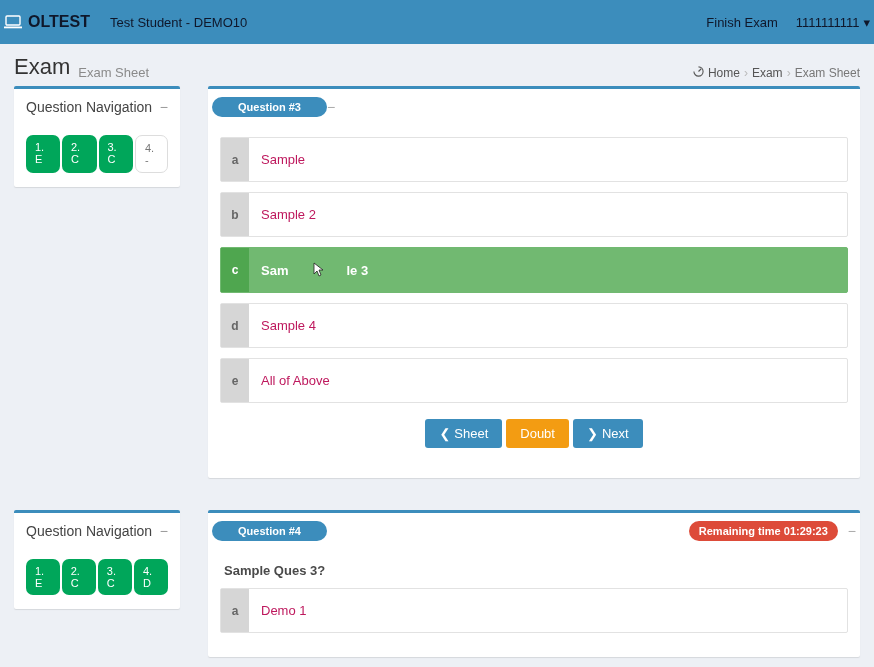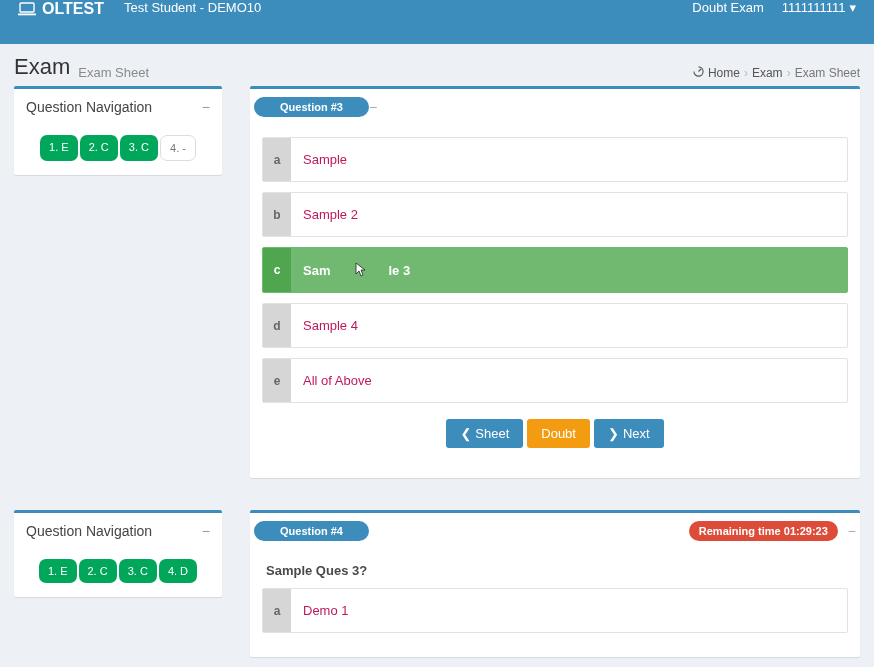--- a/index.html
+++ b/index.html
@@ -1,37 +1,37 @@
 <!DOCTYPE html>
 <html><head>
 <meta charset="utf-8">
 <style>
   * { box-sizing: border-box; margin: 0; padding: 0; }
   body { font-family: "Helvetica Neue", Arial, sans-serif; background: #edf0f5; color: #333; font-size: 13px; width: 874px; }
   
-  .topbar { background: #3c8dbc; color: #ffffff; height: 44px; display: flex; align-items: flex-start; padding: 0 18px; }
+  .topbar { background: #3c8dbc; color: #0f172a; height: 44px; display: flex; align-items: center; padding: 0 4px; }
   .brand { display: flex; align-items: center; font-weight: 700; font-size: 16px; margin-right: 20px; }
   .brand svg { margin-right: 6px; }
   .student { font-size: 13px; }
   .top-spacer { flex: 1; }
   .finish-link { margin-right: 18px; font-size: 13px; cursor: pointer; }
   .user-menu { font-size: 13px; cursor: pointer; display: flex; align-items: center; }
   .user-menu .caret { margin-left: 4px; }
   
   .page-header { padding: 10px 14px 6px 14px; display: flex; align-items: flex-end; }
   .page-header h1 { font-size: 22px; color: #333; font-weight: 500; margin-right: 8px; }
   .page-header .sub { color: #8a8a8a; font-size: 13px; }
   .breadcrumb { margin-left: auto; font-size: 12px; color: #777; display: flex; align-items: center; }
   .breadcrumb .sep { margin: 0 4px; color: #bbb; }
   .breadcrumb a { color: #555; text-decoration: none; cursor: pointer; }
   .breadcrumb .home-icon { margin-right: 4px; }
   
   .content { padding: 0 14px 20px 14px; }
   .row { display: flex; align-items: flex-start; }
-  .sidebar { width: 208px; margin-right: 28px; }
+  .sidebar { width: 166px; margin-right: 28px; }
   .main { flex: 1; }
   
   .panel { background: #fff; border-top: 3px solid #3c8dbc; border-radius: 2px; box-shadow: 0 1px 1px rgba(0,0,0,.1); margin-bottom: 18px; }
   .panel-head { padding: 10px 12px; font-weight: 500; font-size: 14px; color: #444; display: flex; align-items: center; }
   .panel-head .collapse-btn { margin-left: auto; color: #999; cursor: pointer; font-size: 14px; line-height: 1; }
   .panel-body { padding: 10px 12px 14px 12px; }
   
   .pill-row { display: flex; gap: 0; justify-content: center; }
   .pill { font-size: 11px; padding: 6px 9px; border-radius: 7px; cursor: pointer; color: #fff; }
   .pill + .pill { margin-left: 2px; }
@@ -70,21 +70,21 @@
 <div class="topbar">
   <div class="brand">
     <svg width="18" height="14" viewBox="0 0 18 14">
         <rect x="2" y="1" width="14" height="9" rx="1" fill="none" stroke="#fff" stroke-width="1.4"></rect>
         <rect x="0" y="11.5" width="18" height="1.8" fill="#fff"></rect>
       </svg>
     <span>OLTEST</span>
   </div>
   <div class="student">Test Student - DEMO10</div>
   <div class="top-spacer"></div>
-  <div class="finish-link">Doubt Exam</div>
+  <div class="finish-link">Finish Exam</div>
   <div class="user-menu">
     <span>1111111111</span>
     <span class="caret">▾</span>
   </div>
 </div>
 
 <div class="page-header">
   <h1>Exam</h1>
   <span class="sub">Exam Sheet</span>
   <div class="breadcrumb">

